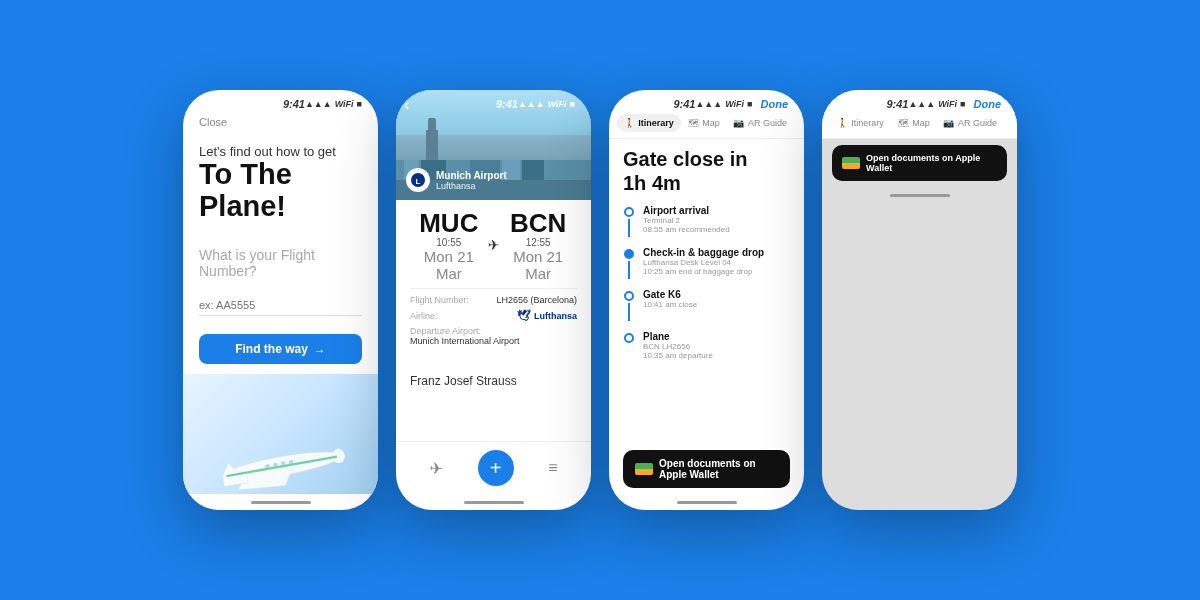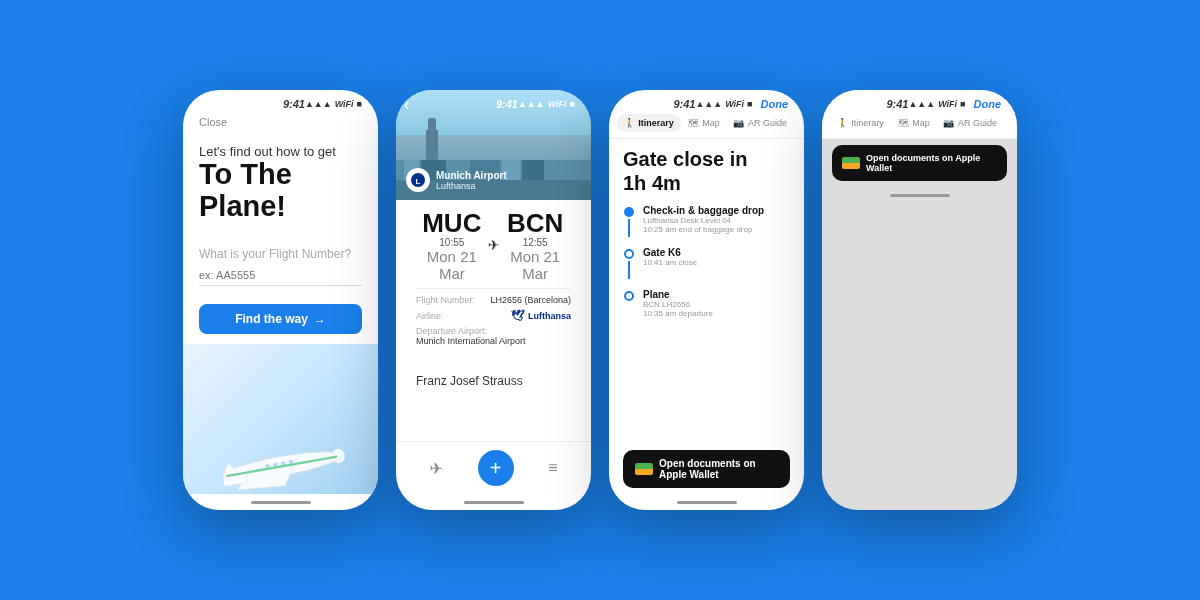--- a/index.html
+++ b/index.html
@@ -46,21 +46,21 @@
     
     .phone1 { background: white; }
     .phone1 .status-bar { color: #333; }
     .phone1-header { padding: 4px 16px; font-size: 11px; color: #888; }
     .phone1-hero {
       padding: 12px 16px 8px;
     }
     .phone1-hero .subtitle { font-size: 13px; color: #333; font-weight: 400; }
     .phone1-hero .title { font-size: 29px; font-weight: 800; color: #111; line-height: 1.1; }
     .phone1-input-section { padding: 16px 16px 8px; }
-    .phone1-input-section label { font-size: 12px; color: #aaa; display: block; margin-bottom: 4px; }
+    .phone1-input-section label { font-size: 14px; color: #aaa; display: block; margin-bottom: 16px; }
     .phone1-input {
       width: 100%;
       border: none;
       border-bottom: 1px solid #ddd;
       padding: 4px 0;
       font-size: 11px;
       color: #ccc;
       outline: none;
       background: transparent;
     }
@@ -124,21 +124,21 @@
       align-items: center;
       justify-content: center;
       font-size: 9px;
       color: #003087;
       font-weight: 800;
     }
     .airport-name-block { color: white; }
     .airport-name-block .ap-name { font-size: 10px; font-weight: 700; }
     .airport-name-block .ap-airline { font-size: 9px; opacity: 0.9; }
 
-    .phone2-content { padding: 8px 20px; flex: 1; overflow: hidden; }
+    .phone2-content { padding: 8px 14px; flex: 1; overflow: hidden; }
     .flight-route {
       display: flex;
       align-items: center;
       justify-content: space-between;
       margin-bottom: 2px;
     }
     .route-code { font-size: 26px; font-weight: 800; color: #111; }
     .route-arrow { font-size: 14px; color: #333; }
     .route-time { font-size: 10px; color: #555; margin-top: -2px; }
     .route-date { font-size: 15px; color: #888; }
@@ -505,20 +505,31 @@
       </div>
     </div>
     <div class="gate-close">
       <div class="gc-title">
         <span>Gate close in</span><br>
         <span>1h 4m</span>
       </div>
     </div>
     <div class="itinerary">
 
+      <div class="itin-item">
+        <div class="itin-dot-col">
+          <div class="itin-dot"></div>
+          <div class="itin-line"></div>
+        </div>
+        <div class="itin-content">
+          <div class="ic-title">Airport arrival</div>
+          <div class="ic-sub">Terminal 2</div>
+          <div class="ic-sub">08:55 am recommended</div>
+        </div>
+      </div>
 
       <div class="itin-item">
         <div class="itin-dot-col">
           <div class="itin-dot filled"></div>
           <div class="itin-line"></div>
         </div>
         <div class="itin-content">
           <div class="ic-title">Check-in &amp; baggage drop</div>
           <div class="ic-sub">Lufthansa Desk Level 04</div>
           <div class="ic-sub">10:25 am end of baggage drop</div>

